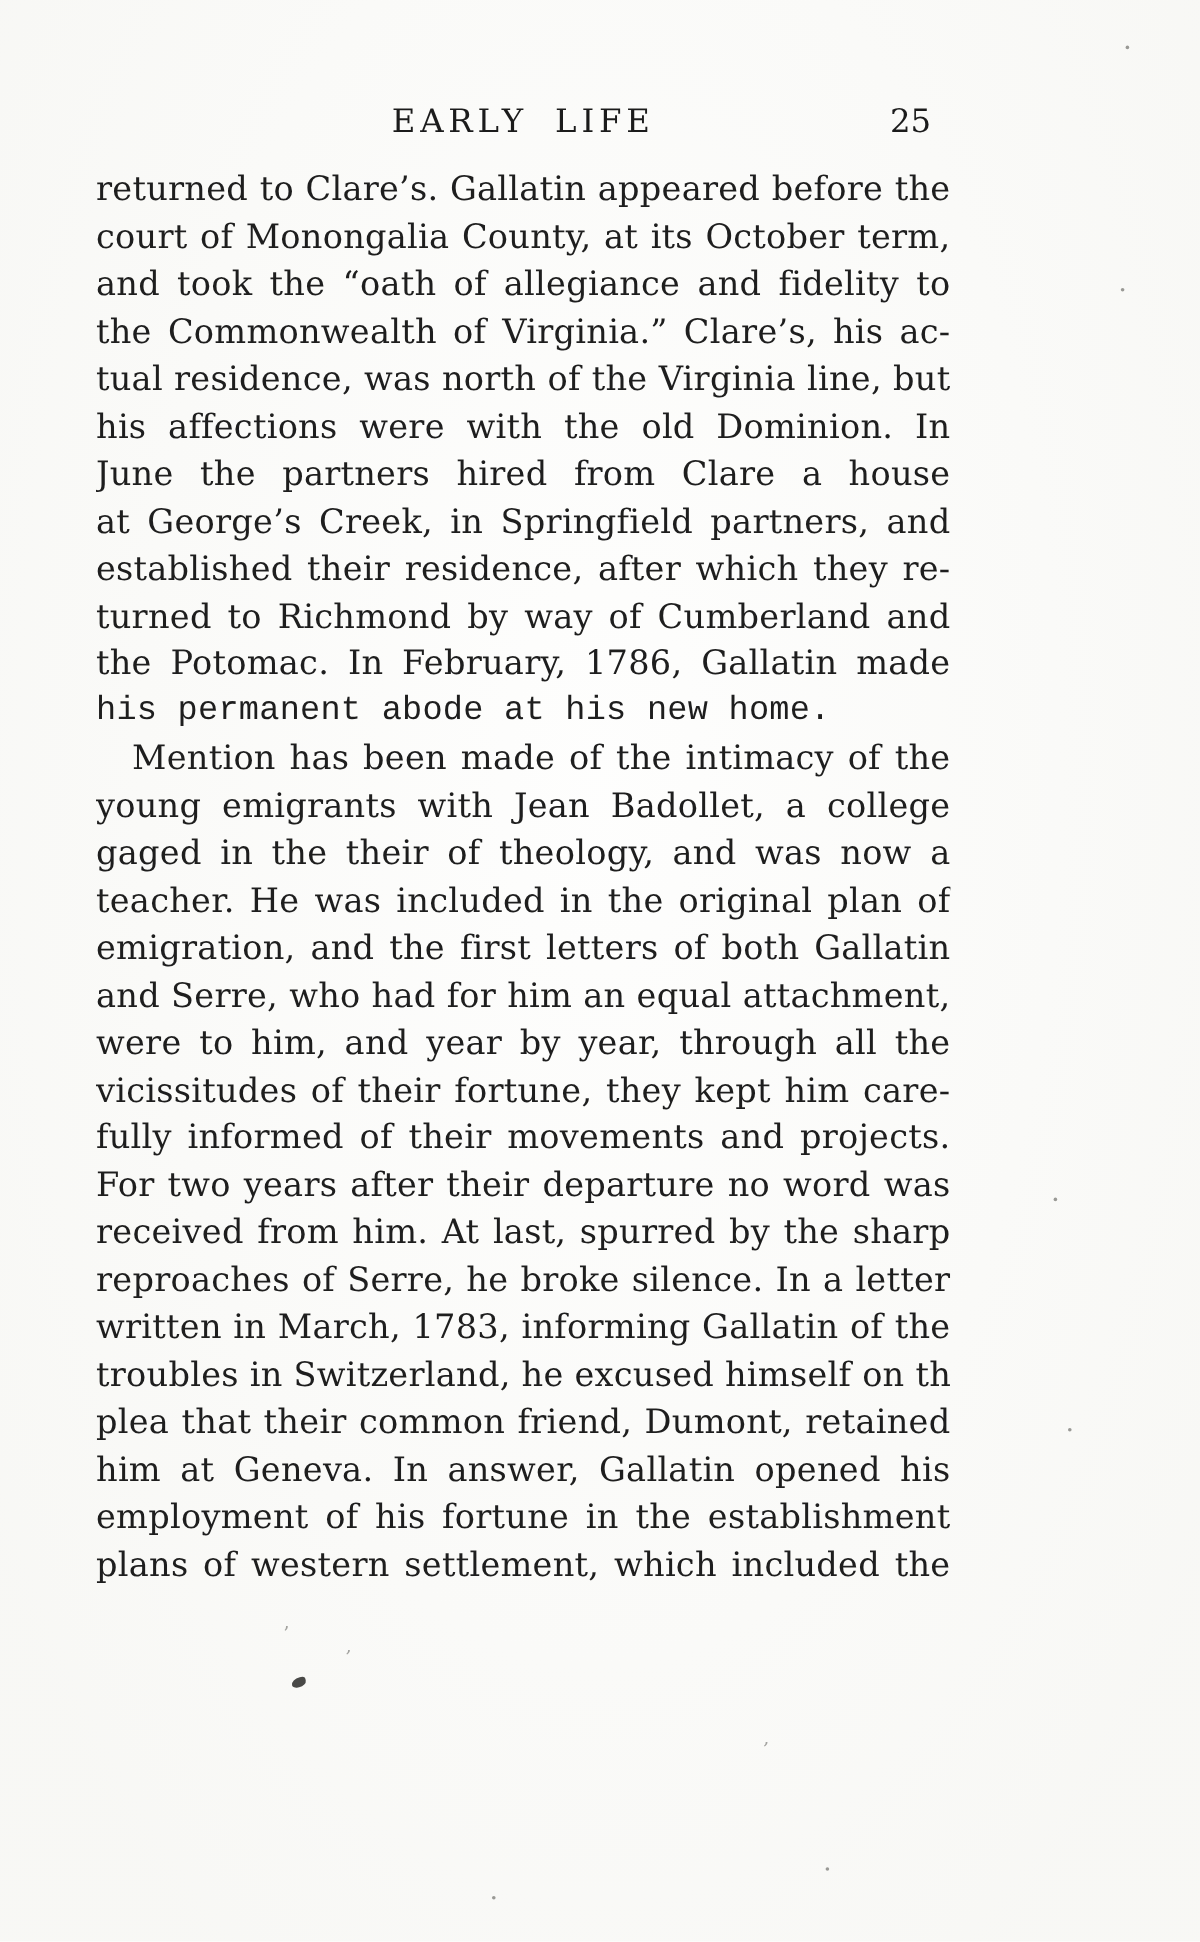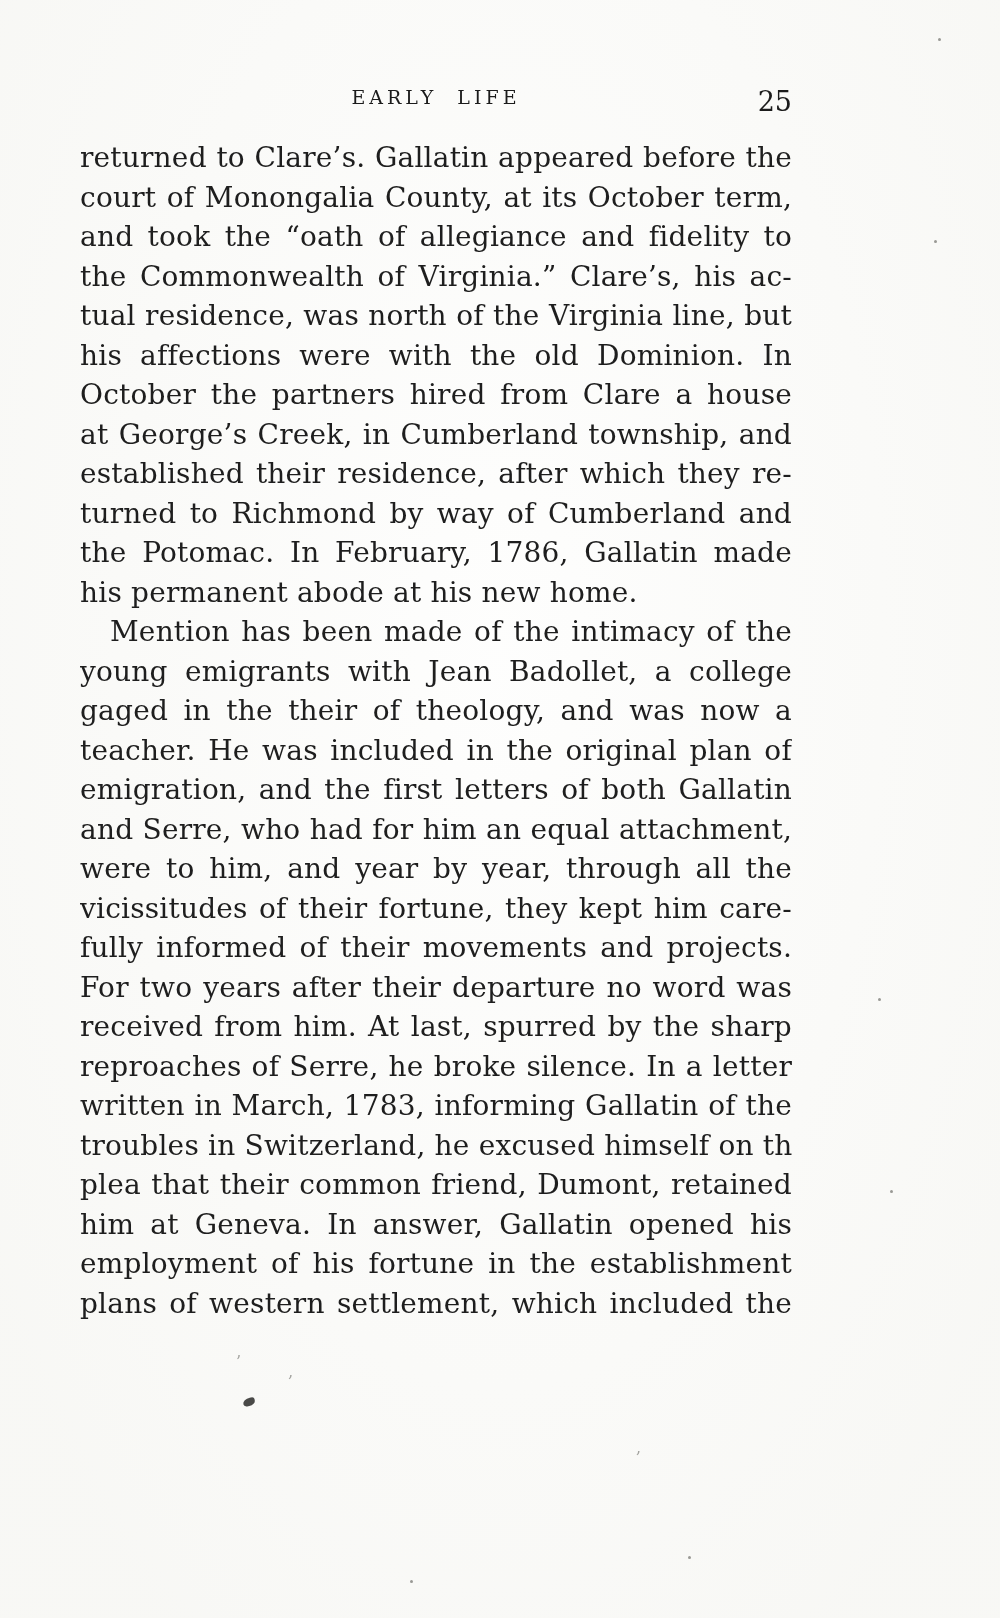--- a/index.html
+++ b/index.html
@@ -28,47 +28,48 @@
     left: 80px;
     top: 86px;
     width: 712px;
   }
   .running-header {
     position: relative;
     height: 52px;
   }
   .header-title {
     text-align: center;
-    font-size: 19px;
+    font-size: 27px;
     letter-spacing: 4px;
     word-spacing: 10px;
     color: #1b1b1b;
   }
   .page-number {
     position: absolute;
-    right: 0;
+    right: 16px;
     top: 0;
     font-size: 27px;
     color: #1b1b1b;
   }
   .page-body {
     font-size: 28px;
     line-height: 39.5px;
     letter-spacing: 0.2px;
   }
   .paragraph { margin: 0; }
   .line {
     text-align: justify;
     text-align-last: justify;
     white-space: nowrap; 
     overflow: hidden;
   }
   .line.last-left {
     text-align-last: left;
     white-space: normal;
+    font-family: Liberation Mono, monospace;
   }
   .line.indent {
     text-indent: 30px;
   }
   
   .speck {
     position: absolute;
     background: #4a4a46;
     border-radius: 50%;
     opacity: 0.55;
@@ -102,22 +103,22 @@
     <div class="page-number">25</div>
   </div>
   <div class="page-body">
       <div class="paragraph">
         <div class="line">returned to Clare’s.  Gallatin appeared before the</div>
         <div class="line">court of Monongalia County, at its October term,</div>
         <div class="line">and took the “oath of allegiance and fidelity to</div>
         <div class="line">the Commonwealth of Virginia.”  Clare’s, his ac-</div>
         <div class="line">tual residence, was north of the Virginia line, but</div>
         <div class="line">his affections were with the old Dominion.  In</div>
-        <div class="line">October the partners hired from Clare a house</div>
-        <div class="line">at George’s Creek, in Cumberland township, and</div>
+        <div class="line">June the partners hired from Clare a house</div>
+        <div class="line">at George’s Creek, in Springfield partners, and</div>
         <div class="line">established their residence, after which they re-</div>
         <div class="line">turned to Richmond by way of Cumberland and</div>
         <div class="line">the Potomac.  In February, 1786, Gallatin made</div>
         <div class="line last-left">his permanent abode at his new home.</div>
       </div>
       <div class="paragraph">
         <div class="line indent">Mention has been made of the intimacy of the</div>
         <div class="line">young emigrants with Jean Badollet, a college</div>
         <div class="line">gaged in the their of theology, and was now a</div>
         <div class="line">teacher.  He was included in the original plan of</div>

